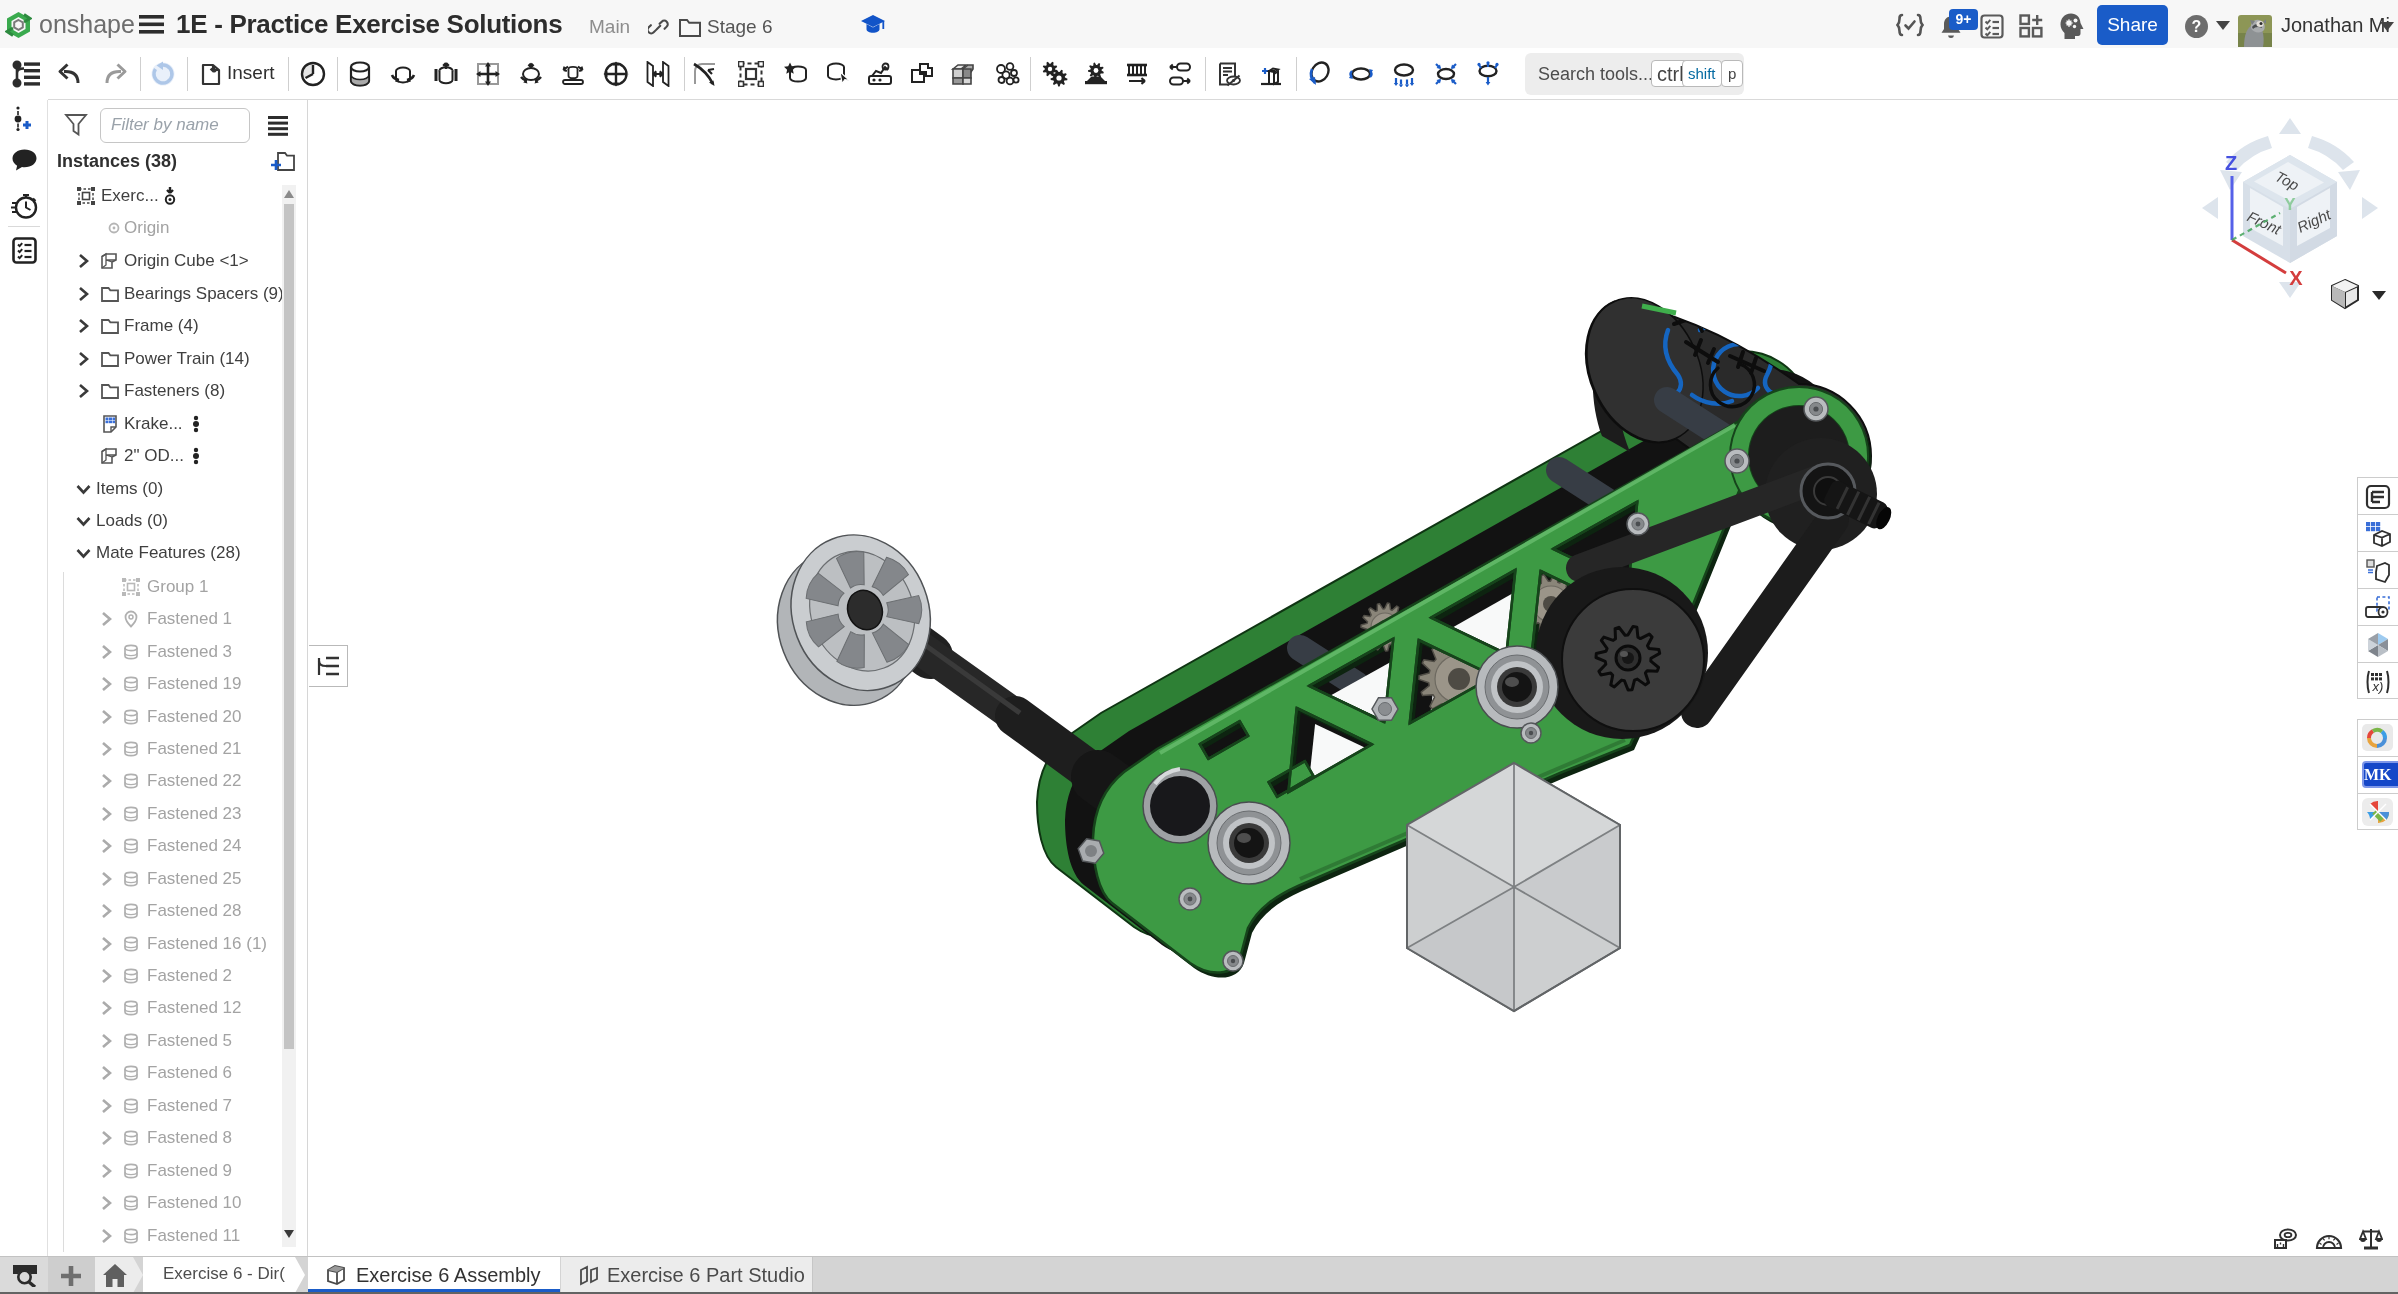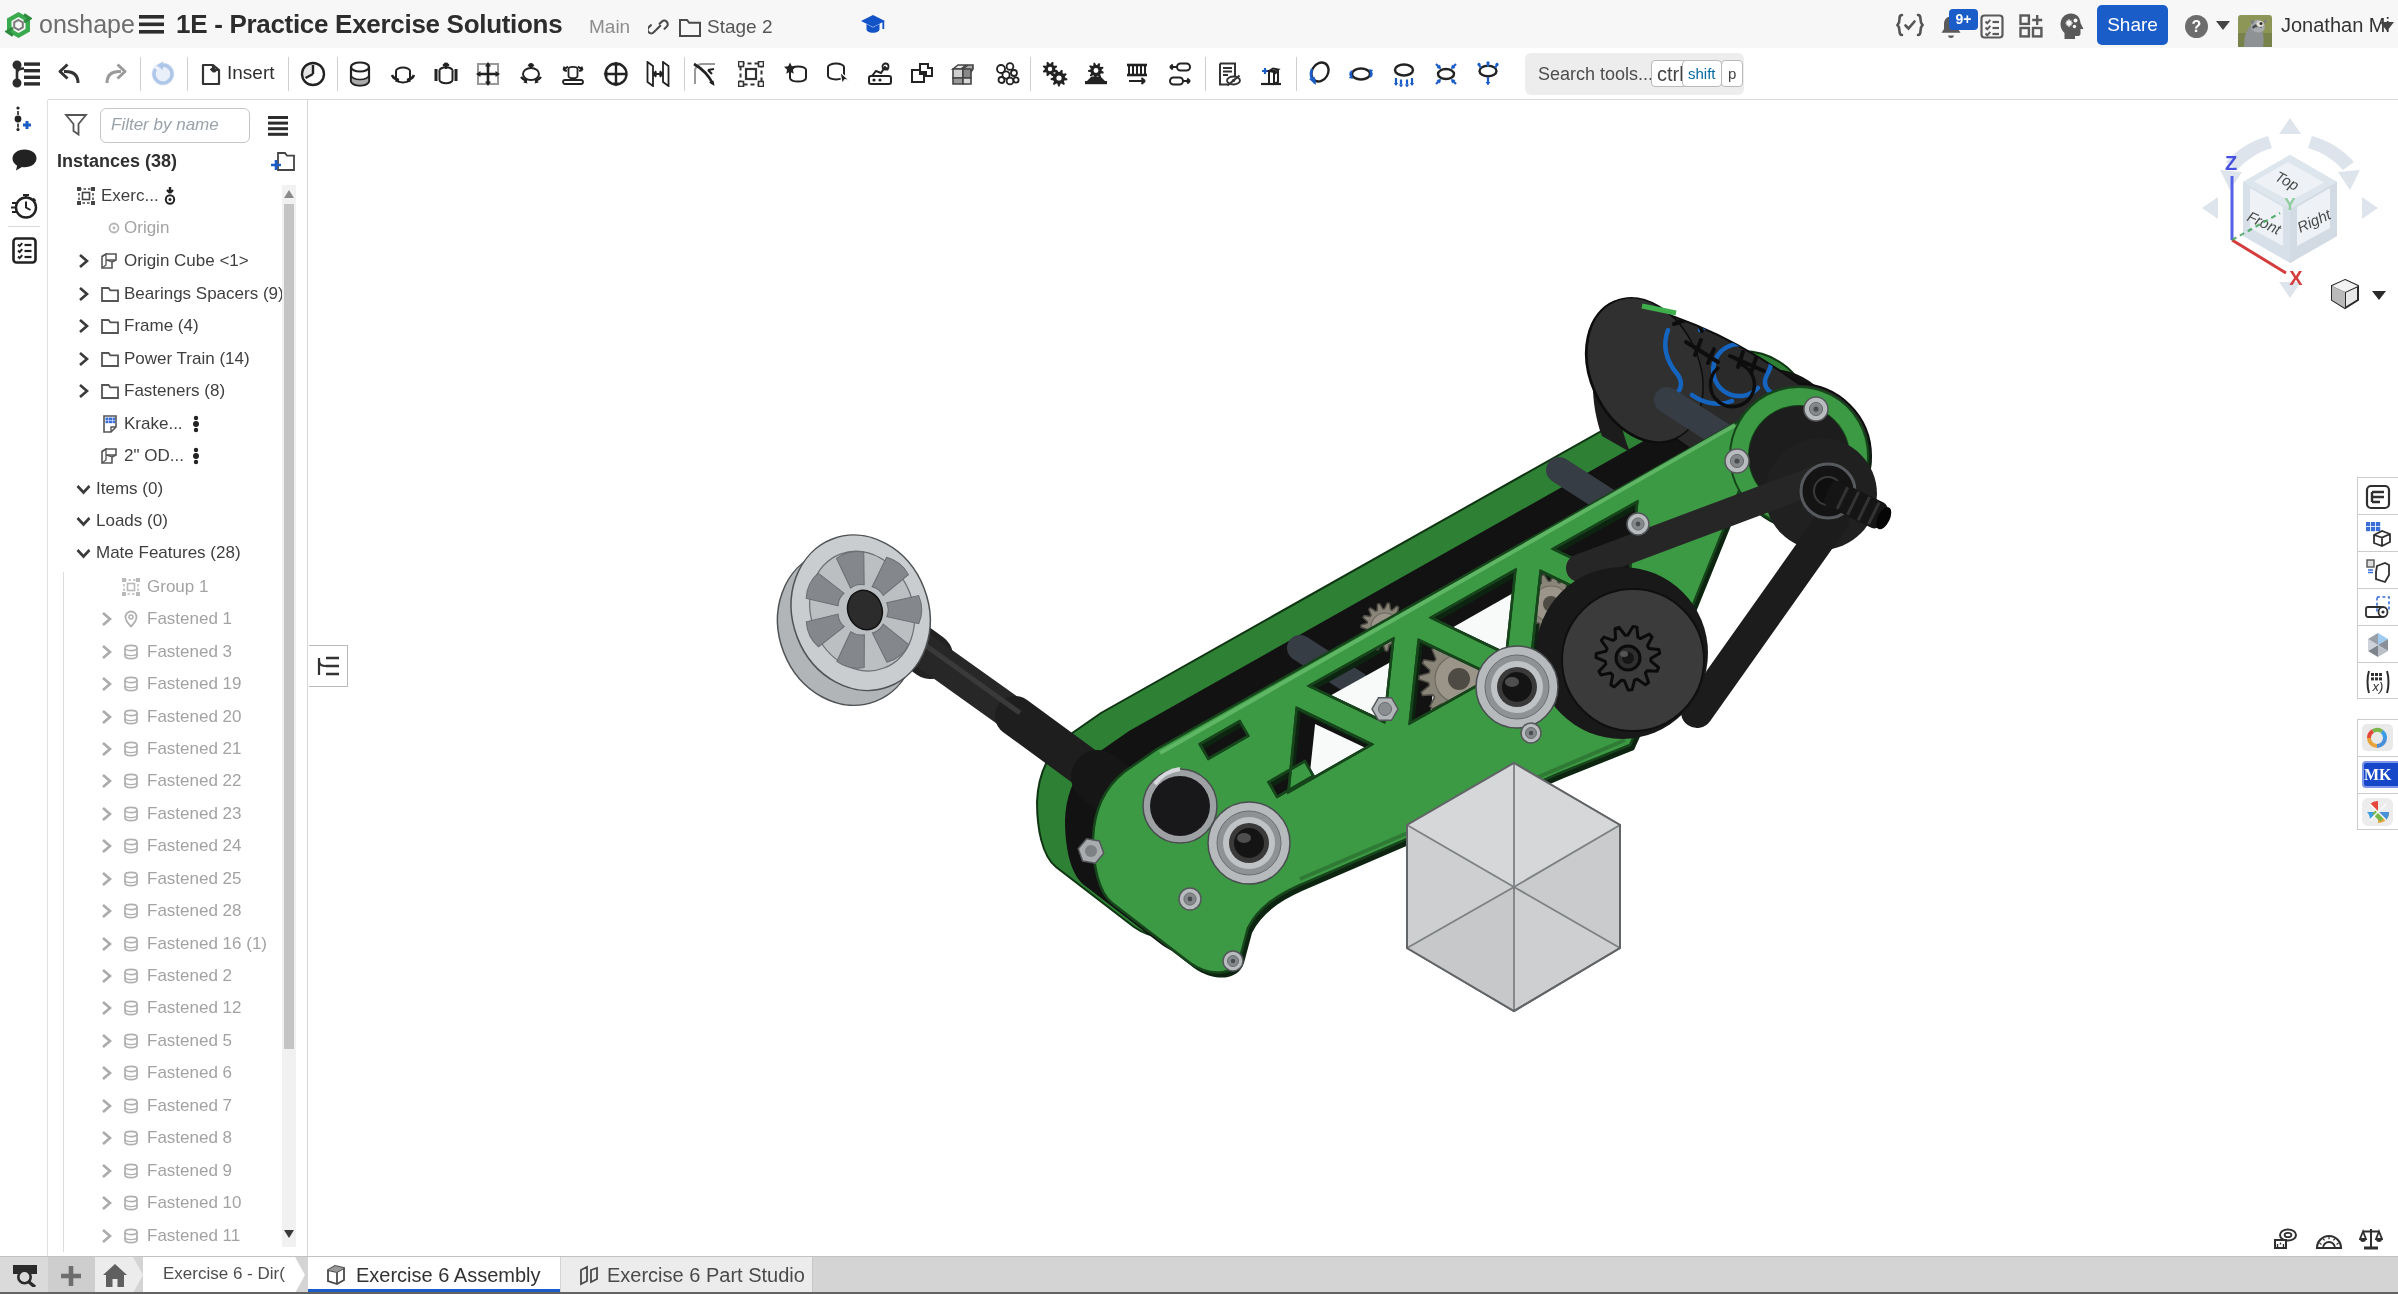--- a/index.html
+++ b/index.html
@@ -39,21 +39,21 @@
   <div class="abs" style="left:176px;top:9px;font-size:26px;font-weight:bold;color:#2d2d2d;letter-spacing:-0.3px">1E - Practice Exercise Solutions</div>
   <div class="abs" style="left:589px;top:16px;font-size:19px;color:#8d8d8d">Main</div>
   <svg class="abs" style="left:648px;top:17px" width="21" height="21" viewBox="0 0 24 24" fill="none" stroke="#4a4a4a" stroke-width="2.4" stroke-linecap="round">
     <path d="M10 14 L14 10"></path>
       <path d="M9 15 l-2.5 2.5 a4 4 0 0 1 -5.7 -5.7 L3.3 9.3"></path>
       <path d="M15 9 l2.5 -2.5 a4 4 0 0 1 5.7 5.7 L20.7 14.7" transform="translate(-1.8,-1.2)"></path>
   </svg>
   <svg class="abs" style="left:679px;top:17px" width="22" height="20" viewBox="0 0 22 20" fill="none" stroke="#4a4a4a" stroke-width="2">
     <path d="M1 3 h7 l2.2 2.8 H21 V19 H1 Z"></path>
   </svg>
-  <div class="abs" style="left:707px;top:16px;font-size:19px;color:#555">Stage 2</div>
+  <div class="abs" style="left:707px;top:16px;font-size:19px;color:#555">Stage 6</div>
   <svg class="abs" style="left:861px;top:14px" width="24" height="22" viewBox="0 0 24 22">
     <path d="M12 1 L24 7 L12 13 L0 7 Z" fill="#1254c8"></path>
     <path d="M5.5 10 v5.2 c0 2 3 3.6 6.5 3.6 s6.5 -1.6 6.5 -3.6 V10 L12 13.4 Z" fill="#1254c8"></path>
     <rect x="21.4" y="7" width="1.8" height="8" fill="#1254c8"></rect>
   </svg>
   <svg class="abs" style="left:1896px;top:13px" width="28" height="24" viewBox="0 0 28 24" fill="none" stroke="#555" stroke-width="2.6" stroke-linecap="round">
     <path d="M6 2 C3.5 2 3.5 4 3.5 6 C3.5 9 3.5 10 1.5 12 C3.5 14 3.5 15 3.5 18 C3.5 20 3.5 22 6 22"></path>
     <path d="M22 2 C24.5 2 24.5 4 24.5 6 C24.5 9 24.5 10 26.5 12 C24.5 14 24.5 15 24.5 18 C24.5 20 24.5 22 22 22"></path>
     <path d="M9.5 12.5 l3 3 l6 -7"></path>
   </svg>

